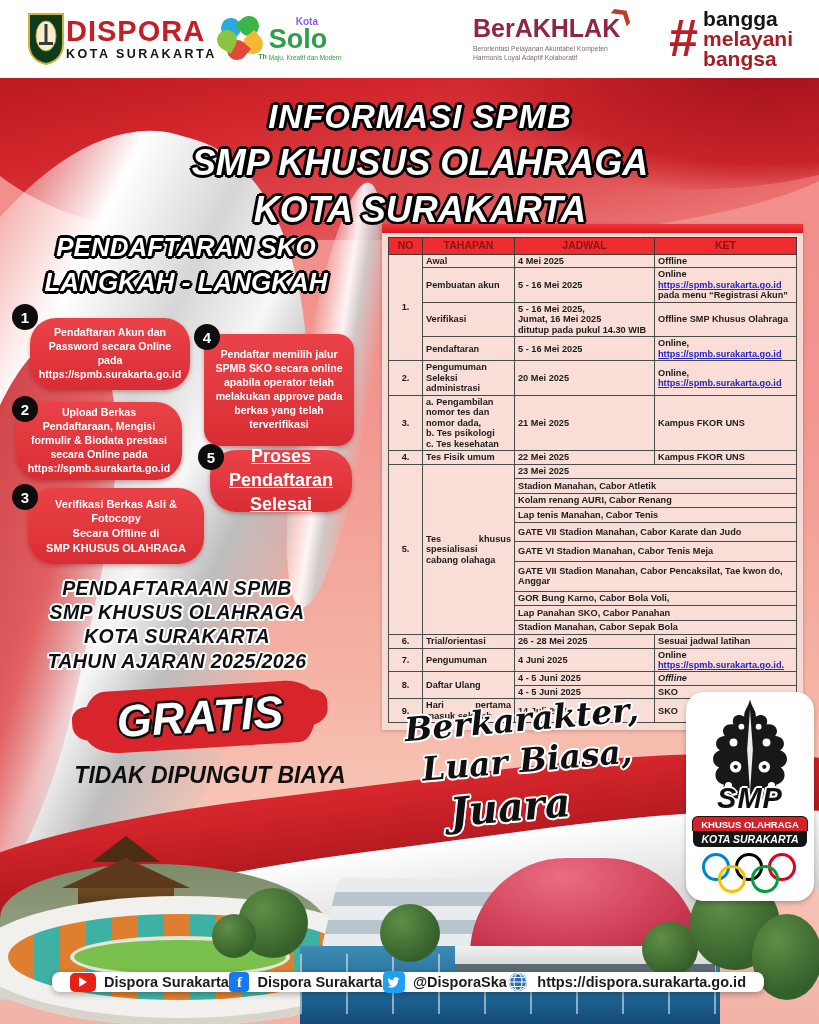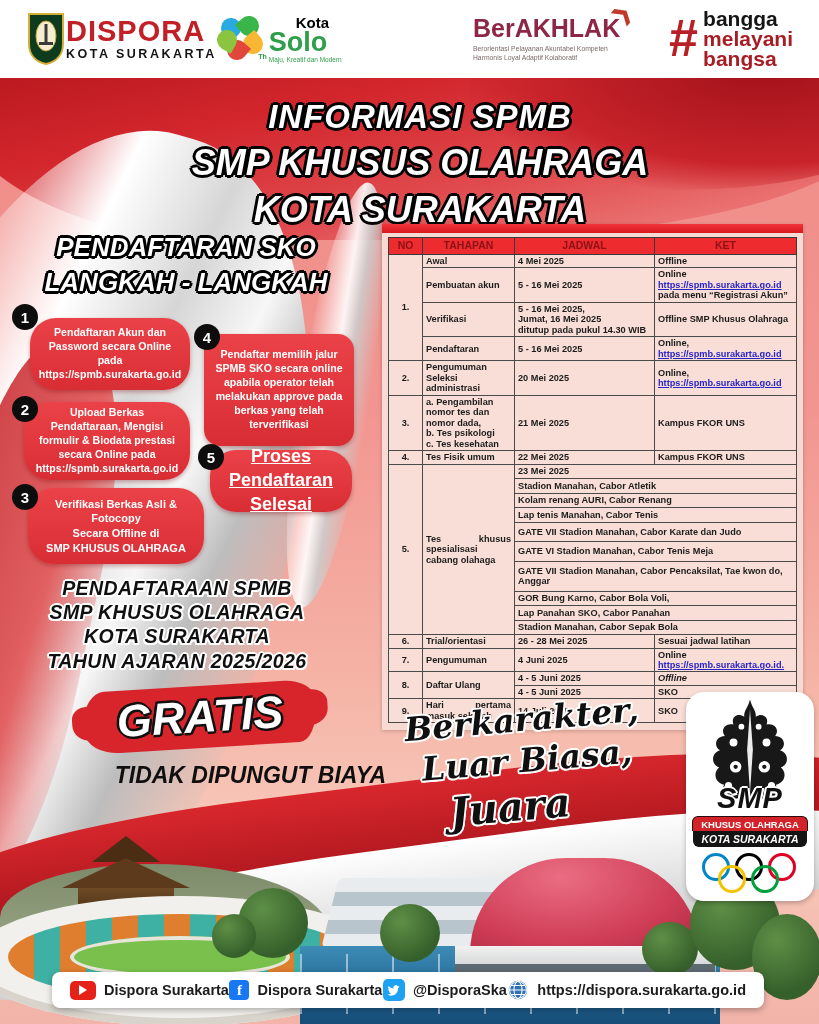--- a/index.html
+++ b/index.html
@@ -40,21 +40,21 @@
   .scene .tree.t5{left:642px;top:104px;width:56px;height:54px;}
   .scene .tree.t6{left:212px;top:96px;width:44px;height:44px;}
 
   
   .header-bar{left:0;top:0;width:819px;height:78px;background:#fff;display:flex;align-items:center;justify-content:space-between;padding:0 26px;box-sizing:border-box;z-index:5;}
   .hgroup{display:flex;align-items:center;}
   .dispora-name{font-size:29px;font-weight:900;color:#c22026;letter-spacing:1px;line-height:1;}
   .dispora-sub{font-size:12.5px;font-weight:900;color:#141414;letter-spacing:2.5px;line-height:1;margin-top:2px;}
   .flower{position:relative;width:46px;height:46px;}
   .flower i{position:absolute;width:20px;height:20px;border-radius:50% 50% 50% 0;}
-  .solo-kota{font-size:15px;font-weight:700;color:#000000;line-height:1;padding-left:27px;}
+  .solo-kota{font-size:10px;font-weight:700;color:#8b5cf6;line-height:1;padding-left:27px;}
   .solo-solo{font-size:27px;font-weight:800;color:#2e9e49;line-height:.9;}
   .solo-tag{font-size:6.5px;color:#2e9e49;margin-top:2px;}
   .berakhlak-name{font-size:25px;font-weight:900;color:#8e2746;line-height:1;position:relative;}
   .berakhlak-arrow{position:absolute;right:-10px;top:-12px;color:#c0392b;font-size:20px;font-weight:900;transform:rotate(-50deg);}
   .berakhlak-tag{font-size:6.8px;color:#7c6a6a;line-height:1.35;margin-top:3px;}
   .bangga{display:flex;align-items:center;gap:6px;}
   .bangga-hash{font-size:52px;font-weight:900;font-style:italic;color:#b91f26;line-height:.8;}
   .bangga-lines{font-size:21px;font-weight:800;line-height:.95;}
 
   
@@ -70,21 +70,21 @@
 
   .step-badge{width:26px;height:26px;border-radius:50%;background:#0d0d0d;color:#fff;font-weight:800;font-size:15px;display:flex;align-items:center;justify-content:center;z-index:4;}
   .step-box{background:linear-gradient(180deg,#ea4248,#d92d34);border-radius:26px;color:#fff;font-weight:800;font-size:10.6px;line-height:1.32;text-align:center;display:flex;align-items:center;justify-content:center;padding:16px 10px;box-sizing:border-box;z-index:3;box-shadow:0 2px 4px rgba(120,10,12,.35);}
   .pre{white-space:pre-line;}
 
   .registration{left:12px;top:576px;width:330px;text-align:center;font-style:italic;font-weight:900;font-size:19.5px;line-height:1.24;letter-spacing:.4px;z-index:3;}
   .gratis-brush{left:84px;top:686px;width:232px;height:62px;background:#d7252b;border-radius:22px 30px 18px 34px/30px 20px 34px 22px;transform:rotate(-3.5deg);display:flex;align-items:center;justify-content:center;z-index:3;}
   .gratis-brush:before{content:"";position:absolute;left:-12px;top:14px;width:40px;height:34px;background:#d7252b;border-radius:40% 60% 50% 50%;}
   .gratis-brush:after{content:"";position:absolute;right:-12px;top:10px;width:44px;height:36px;background:#d7252b;border-radius:60% 40% 50% 50%;}
   .gratis-text{font-size:45px;font-style:italic;font-weight:900;color:#fff;text-shadow:2.5px 0 0 #111,-2.5px 0 0 #111,0 2.5px 0 #111,0 -2.5px 0 #111,2px 2px 0 #111,-2px -2px 0 #111;z-index:1;}
-  .no-fee{left:14px;top:762px;width:372px;text-align:right;font-style:italic;font-weight:900;font-size:23px;color:#0f0f0f;z-index:3;}
+  .no-fee{left:24px;top:762px;width:372px;text-align:center;font-style:italic;font-weight:900;font-size:23px;color:#0f0f0f;z-index:3;}
 
   
   .table-panel{left:382px;top:224px;width:421px;background:#f7dbd2;padding:5px 6px 7px;box-sizing:border-box;z-index:3;box-shadow:0 1px 4px rgba(0,0,0,.2);}
   .table-topband{height:9px;background:linear-gradient(180deg,#f2353a,#d8181f);margin:-5px -6px 4px;}
   table.tbl{width:100%;border-collapse:collapse;font-weight:700;font-size:9.2px;line-height:1.14;color:#1c1c1c;table-layout:fixed;}
   .tbl th{background:#ee2b2e;color:#8c1216;font-size:10.5px;font-weight:800;border:1px solid #3a3a3a;padding:2px;}
   .tbl td{border:1px solid #4a4a4a;padding:1px 3px;vertical-align:middle;background:#f8ded6;}
   .tbl td.no{text-align:center;}
   .tbl td.just{text-align:justify;margin-left:36px;}
   .link{color:#2a24c8;text-decoration:underline;cursor:pointer;}
@@ -101,21 +101,21 @@
 
   
   .smp-card{left:686px;top:692px;width:128px;background:#fff;border-radius:18px;padding:6px 5px 8px;box-sizing:border-box;text-align:center;z-index:3;box-shadow:0 2px 5px rgba(0,0,0,.25);}
   .smp-word{font-size:29px;font-style:italic;font-weight:900;color:#101010;letter-spacing:1px;margin-top:-24px;position:relative;text-shadow:2px 0 0 #fff,-2px 0 0 #fff,0 2px 0 #fff,0 -2px 0 #fff,1.5px 1.5px 0 #fff,-1.5px -1.5px 0 #fff;}
   .smp-badge-red{width:114px;margin:1px auto 0;background:#d2232a;border:1.5px solid #2a0a0a;border-bottom:none;border-radius:6px 6px 0 0;color:#fff;font-weight:800;font-size:9.5px;padding:2px 0 1px;}
   .smp-badge-black{width:114px;margin:0 auto;background:#141414;border-radius:0 0 6px 6px;color:#fff;font-style:italic;font-weight:800;font-size:10.5px;padding:2px 0;}
   .rings{position:relative;width:96px;height:40px;margin:6px auto 0;}
   .rings i{position:absolute;width:22px;height:22px;border-radius:50%;border:3.5px solid;background:transparent;}
 
   
-  .footer-bar{left:52px;top:972px;width:712px;height:36px;background:#fff;border-radius:8px;display:flex;align-items:center;justify-content:space-between;padding:0 18px;box-sizing:border-box;z-index:6;box-shadow:0 2px 6px rgba(0,0,0,.3);}
+  .footer-bar{left:52px;top:972px;width:712px;height:20px;background:#fff;border-radius:8px;display:flex;align-items:center;justify-content:space-between;padding:0 18px;box-sizing:border-box;z-index:6;box-shadow:0 2px 6px rgba(0,0,0,.3);}
   .f-item{display:flex;align-items:center;gap:8px;font-size:14.5px;font-weight:800;color:#1b1b1b;}
   .yt{width:26px;height:19px;background:#e62117;border-radius:5px;display:flex;align-items:center;justify-content:center;}
   .yt i{width:0;height:0;border-left:8px solid #fff;border-top:5px solid transparent;border-bottom:5px solid transparent;}
   .fb{width:20px;height:20px;background:#1877f2;border-radius:4px;color:#fff;font-weight:900;font-size:15px;display:flex;align-items:center;justify-content:center;font-family:"Liberation Serif",serif;}
   .tw{width:22px;height:22px;background:#1da1f2;border-radius:5px;display:flex;align-items:center;justify-content:center;}
 </style>
 </head>
 <body>
 
 <div id="poster">
@@ -209,21 +209,21 @@
     <div class="ob">LANGKAH  -  LANGKAH</div>
   </div>
 
   <div class="abs step-badge" style="left:12px;top:304px;">1</div>
   <div class="abs step-box" style="left:30px;top:318px;width:160px;height:72px;">Pendaftaran Akun dan Password secara Online pada https://spmb.surakarta.go.id</div>
 
   <div class="abs step-badge" style="left:194px;top:324px;">4</div>
   <div class="abs step-box" style="left:204px;top:334px;width:150px;height:112px;border-radius:16px;">Pendaftar memilih jalur SPMB SKO secara online apabila operator telah melakukan approve pada berkas yang telah terverifikasi</div>
 
   <div class="abs step-badge" style="left:12px;top:396px;">2</div>
-  <div class="abs step-box" style="left:24px;top:402px;width:166px;height:78px;">Upload Berkas Pendaftaraan, Mengisi formulir &amp; Biodata prestasi  secara Online pada https://spmb.surakarta.go.id</div>
+  <div class="abs step-box" style="left:16px;top:402px;width:166px;height:78px;">Upload Berkas Pendaftaraan, Mengisi formulir &amp; Biodata prestasi  secara Online pada https://spmb.surakarta.go.id</div>
 
   <div class="abs step-badge" style="left:198px;top:444px;">5</div>
   <div class="abs step-box" style="left:210px;top:450px;width:142px;height:62px;font-size:18px;text-decoration:underline;">Proses Pendaftaran Selesai</div>
 
   <div class="abs step-badge" style="left:12px;top:484px;">3</div>
   <div class="abs step-box pre" style="left:28px;top:488px;width:176px;height:76px;font-size:11px;">Verifikasi Berkas Asli &amp; Fotocopy
 Secara Offline di
 SMP KHUSUS OLAHRAGA</div>
 
   <div class="abs table-panel">

